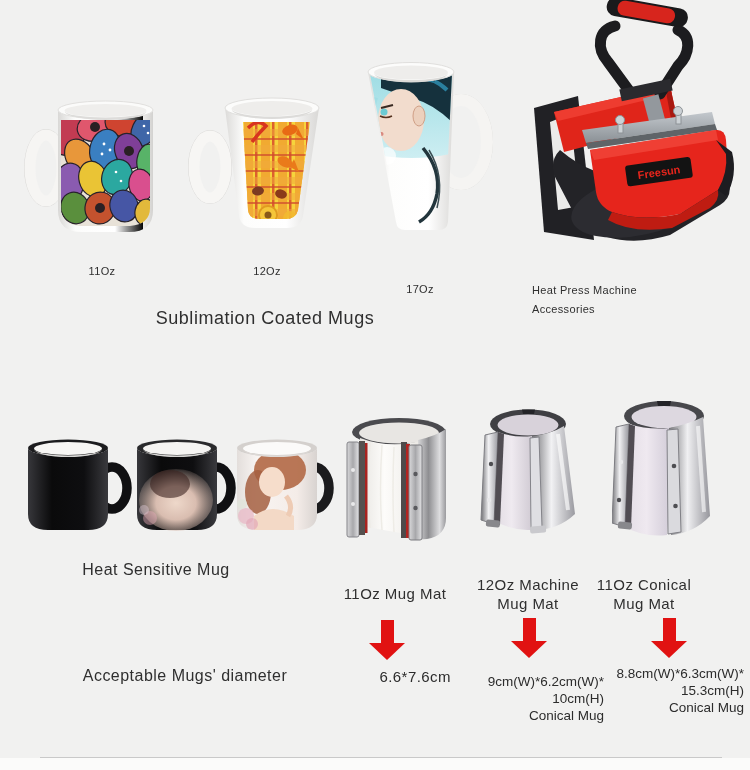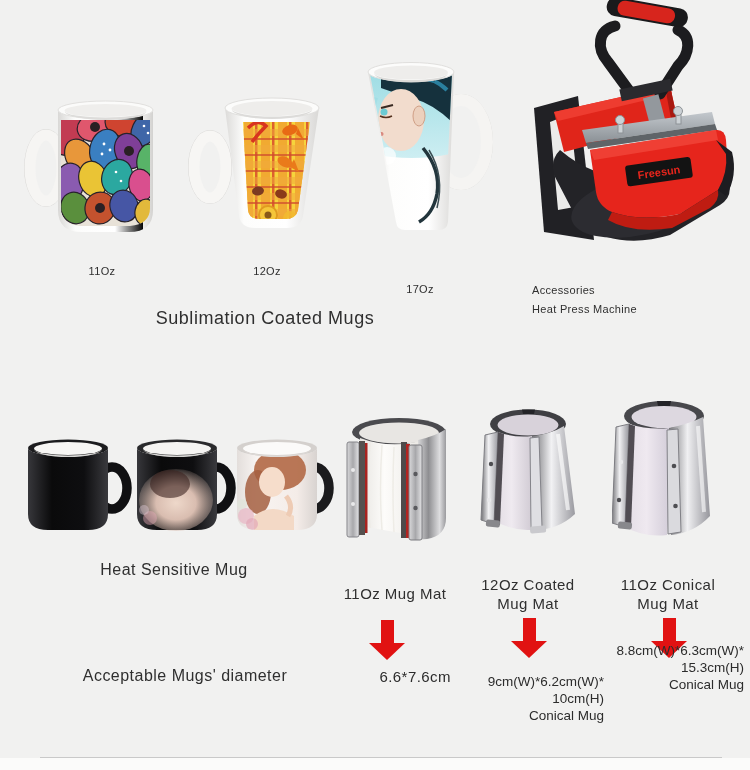--- a/index.html
+++ b/index.html
@@ -225,22 +225,22 @@
     </g>
 
     <path d="M196,140 L212,152 Q218,176 206,196 L198,190 Q208,172 206,154 Z" fill="#1d1d21"></path>
   </svg>
 
   <div class="lbl f17" style="left:52px;top:262px;width:100px;">11Oz</div>
   <div class="lbl f17" style="left:217px;top:262px;width:100px;">12Oz</div>
   <div class="lbl f17" style="left:370px;top:260px;width:100px;margin-top:20px;">17Oz</div>
   <div class="lbl f18" style="left:115px;top:309px;width:300px;">Sublimation Coated Mugs</div>
   <div class="lbl left f17" style="left:532px;top:281px;width:215px;">
+    <span style="display:block;">Heat Press Machine</span>
     <span style="display:block;">Accessories</span>
-    <span style="display:block;">Heat Press Machine</span>
   </div>
 
   <svg class="abs" style="left:18px;top:436px;" width="320" height="104" viewBox="0 0 320 104">
     <defs>
       <linearGradient id="hsBlack" x1="0" y1="0" x2="1" y2="0">
         <stop offset="0" stop-color="#37373b"></stop>
           <stop offset="0.3" stop-color="#0a0a0b"></stop>
         <stop offset="0.7" stop-color="#0e0e10"></stop>
           <stop offset="1" stop-color="#3a3a3e"></stop>
       </linearGradient>
@@ -286,21 +286,21 @@
       <path d="M268,60 Q276,70 270,80" stroke="#eecbb4" stroke-width="5" fill="none"></path>
       <circle cx="228" cy="80" r="8" fill="#e9bcc8" opacity="0.8"></circle>
       <circle cx="234" cy="88" r="6" fill="#e3a8b8" opacity="0.7"></circle>
       <circle cx="224" cy="68" r="5" fill="#dfe6da" opacity="0.7"></circle>
     </g>
     <ellipse cx="259" cy="12" rx="40" ry="8.5" fill="#d4d0cd"></ellipse>
     <ellipse cx="259" cy="12.5" rx="34" ry="6.5" fill="#fbfaf9"></ellipse>
     <path d="M225,13 A34,6.5 0 0 0 293,13 A34,8 0 0 1 225,13 Z" fill="#dedad7"></path>
   </svg>
 
-  <div class="lbl f16" style="left:74px;top:560px;width:200px;">Heat Sensitive Mug</div>
+  <div class="lbl f16" style="left:56px;top:560px;width:200px;">Heat Sensitive Mug</div>
 
   <svg class="abs" style="left:344px;top:412px;" width="110" height="136" viewBox="0 0 110 136">
     <defs>
       <linearGradient id="mt1metal" x1="0" y1="0" x2="1" y2="0">
         <stop offset="0" stop-color="#f4f4f5"></stop>
           <stop offset="0.45" stop-color="#8e8e91"></stop>
         <stop offset="0.8" stop-color="#dddddf"></stop>
           <stop offset="1" stop-color="#9a9a9d"></stop>
       </linearGradient>
       <linearGradient id="mt1pad" x1="0" y1="0" x2="1" y2="0">
@@ -390,24 +390,24 @@
     <circle cx="9" cy="70" r="2.2" fill="#e8e8ea"></circle>
     <circle cx="7" cy="108" r="2.2" fill="#4e4e52"></circle>
     <polygon points="17,32 23,34 19,136 13,135" fill="#514d53"></polygon>
     <rect x="6" y="130" width="14" height="7" rx="2" fill="#88888c" transform="rotate(5 13 133)"></rect>
   </svg>
 
   <div class="lbl f15" style="left:320px;top:584px;width:150px;text-align:center;">
     <span style="display:block;">11Oz Mug Mat</span>
   </div>
   <div class="lbl f15" style="left:453px;top:575px;width:150px;">
-    <span style="display:block;">12Oz Coated</span>
+    <span style="display:block;">12Oz Machine</span>
     <span style="display:block;">Mug Mat</span>
   </div>
-  <div class="lbl f15" style="left:593px;top:575px;width:150px;">
+  <div class="lbl f15" style="left:569px;top:575px;width:150px;">
     <span style="display:block;">11Oz Conical</span>
     <span style="display:block;">Mug Mat</span>
   </div>
 
   <div class="arrow" style="left:369px;top:620px;">
     <div class="stem" style="background:#e11212;"></div>
     <div class="head" style="border-top-color:#e11212;"></div>
   </div>
   <div class="arrow" style="left:511px;top:618px;">
     <div class="stem" style="background:#e11212;"></div>
@@ -421,21 +421,21 @@
   <div class="lbl f16" style="left:75px;top:666px;width:220px;">Acceptable Mugs' diameter</div>
 
   <div class="spec f15" style="left:331px;top:668px;width:120px;letter-spacing:.03em;">6.6*7.6cm</div>
 
   <div class="spec f14" style="left:452px;top:673px;width:152px;">
     <span style="display:block;">9cm(W)*6.2cm(W)*</span>
     <span style="display:block;">10cm(H)</span>
     <span style="display:block;">Conical Mug</span>
   </div>
 
-  <div class="spec f14" style="left:592px;top:642px;width:152px;">
+  <div class="spec f14" style="left:592px;top:665px;width:152px;">
     <span style="display:block;">8.8cm(W)*6.3cm(W)*</span>
     <span style="display:block;">15.3cm(H)</span>
     <span style="display:block;">Conical Mug</span>
   </div>
 
   <div class="divider" style="left:40px;top:757px;width:682px;"></div>
   <div class="below-strip" style="left:0;top:758px;width:750px;height:12px;"></div>
 
 </div>
 

